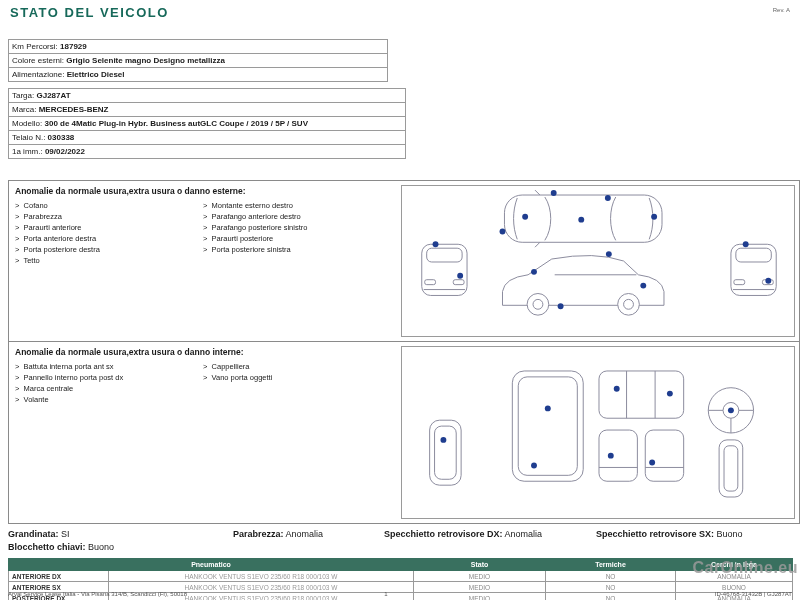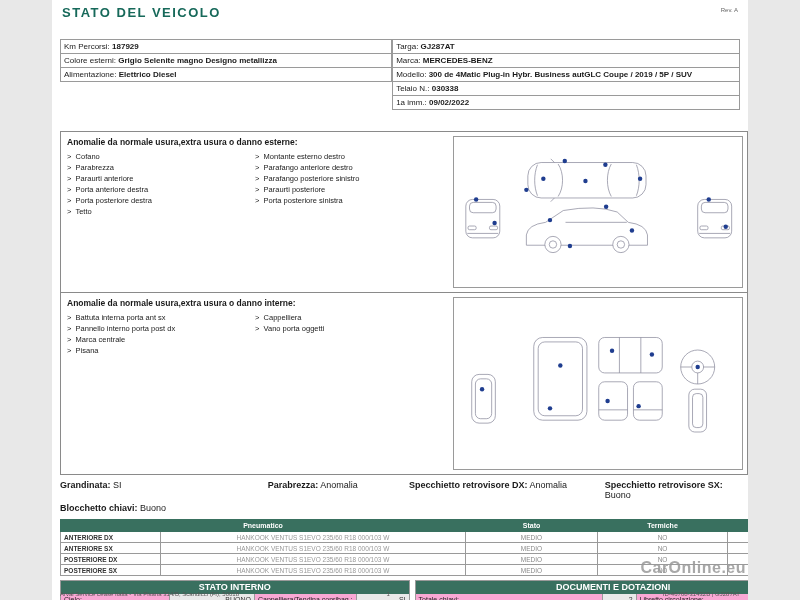--- a/index.html
+++ b/index.html
@@ -1,24 +1,24 @@
 <!DOCTYPE html>
 <html><head>
 <meta charset="utf-8">
 <style>
   * { margin:0; padding:0; box-sizing:border-box; }
   html,body { background:#e8e8e8; }
   body { font-family:"Liberation Sans", sans-serif; }
-  .page { position:relative; width:696px; height:600px; background:#fff; color:#1a1a1a; overflow:hidden; margin:0 auto; }
+  .page { position:relative; width:800px; height:600px; background:#fff; color:#1a1a1a; overflow:hidden; margin:0 auto; }
 
   .hdr { display:flex; justify-content:space-between; align-items:flex-start; padding:5px 10px 3px 10px; }
   .title { color:#17695a; font-size:13px; font-weight:bold; letter-spacing:1.5px; }
   .rev { font-size:6px; color:#666; margin-top:2px; }
 
-  .info { display:flex; padding:16px 8px; align-items:flex-start; }
+  .info { display:flex; gap:6px; padding:16px 8px; align-items:flex-start;flex-direction:column; }
   .itable { border-collapse:collapse; }
   .itable td { border:1px solid #9a9a9a; font-size:8px; padding:2px 3px; vertical-align:top; }
   .itable b { font-weight:bold; }
   .itable.l { width:380px; }
   .itable.r { width:398px; }
 
   .mainbox { margin:5px 0 2px 8px; border:1px solid #8a8a8a; }
   .section { display:flex; }
   .section.ext { height:160px; }
   .section.int { height:182px; }
@@ -194,21 +194,21 @@
     </div>
 
     <div class="section int">
       <div class="stext">
         <div class="stitle">Anomalie da normale usura,extra usura o danno interne:</div>
         <div class="cols">
           <ul class="alist">
             <li>Battuta interna porta ant sx</li>
             <li>Pannello interno porta post dx</li>
             <li>Marca centrale</li>
-            <li>Pisana</li>
+            <li>Volante</li>
           </ul>
           <ul class="alist">
             <li>Cappelliera</li>
             <li>Vano porta oggetti</li>
           </ul>
         </div>
       </div>
       <div class="sdiag">
         <svg viewBox="0 0 390 170" width="384" height="168">
           <g class="ol">

